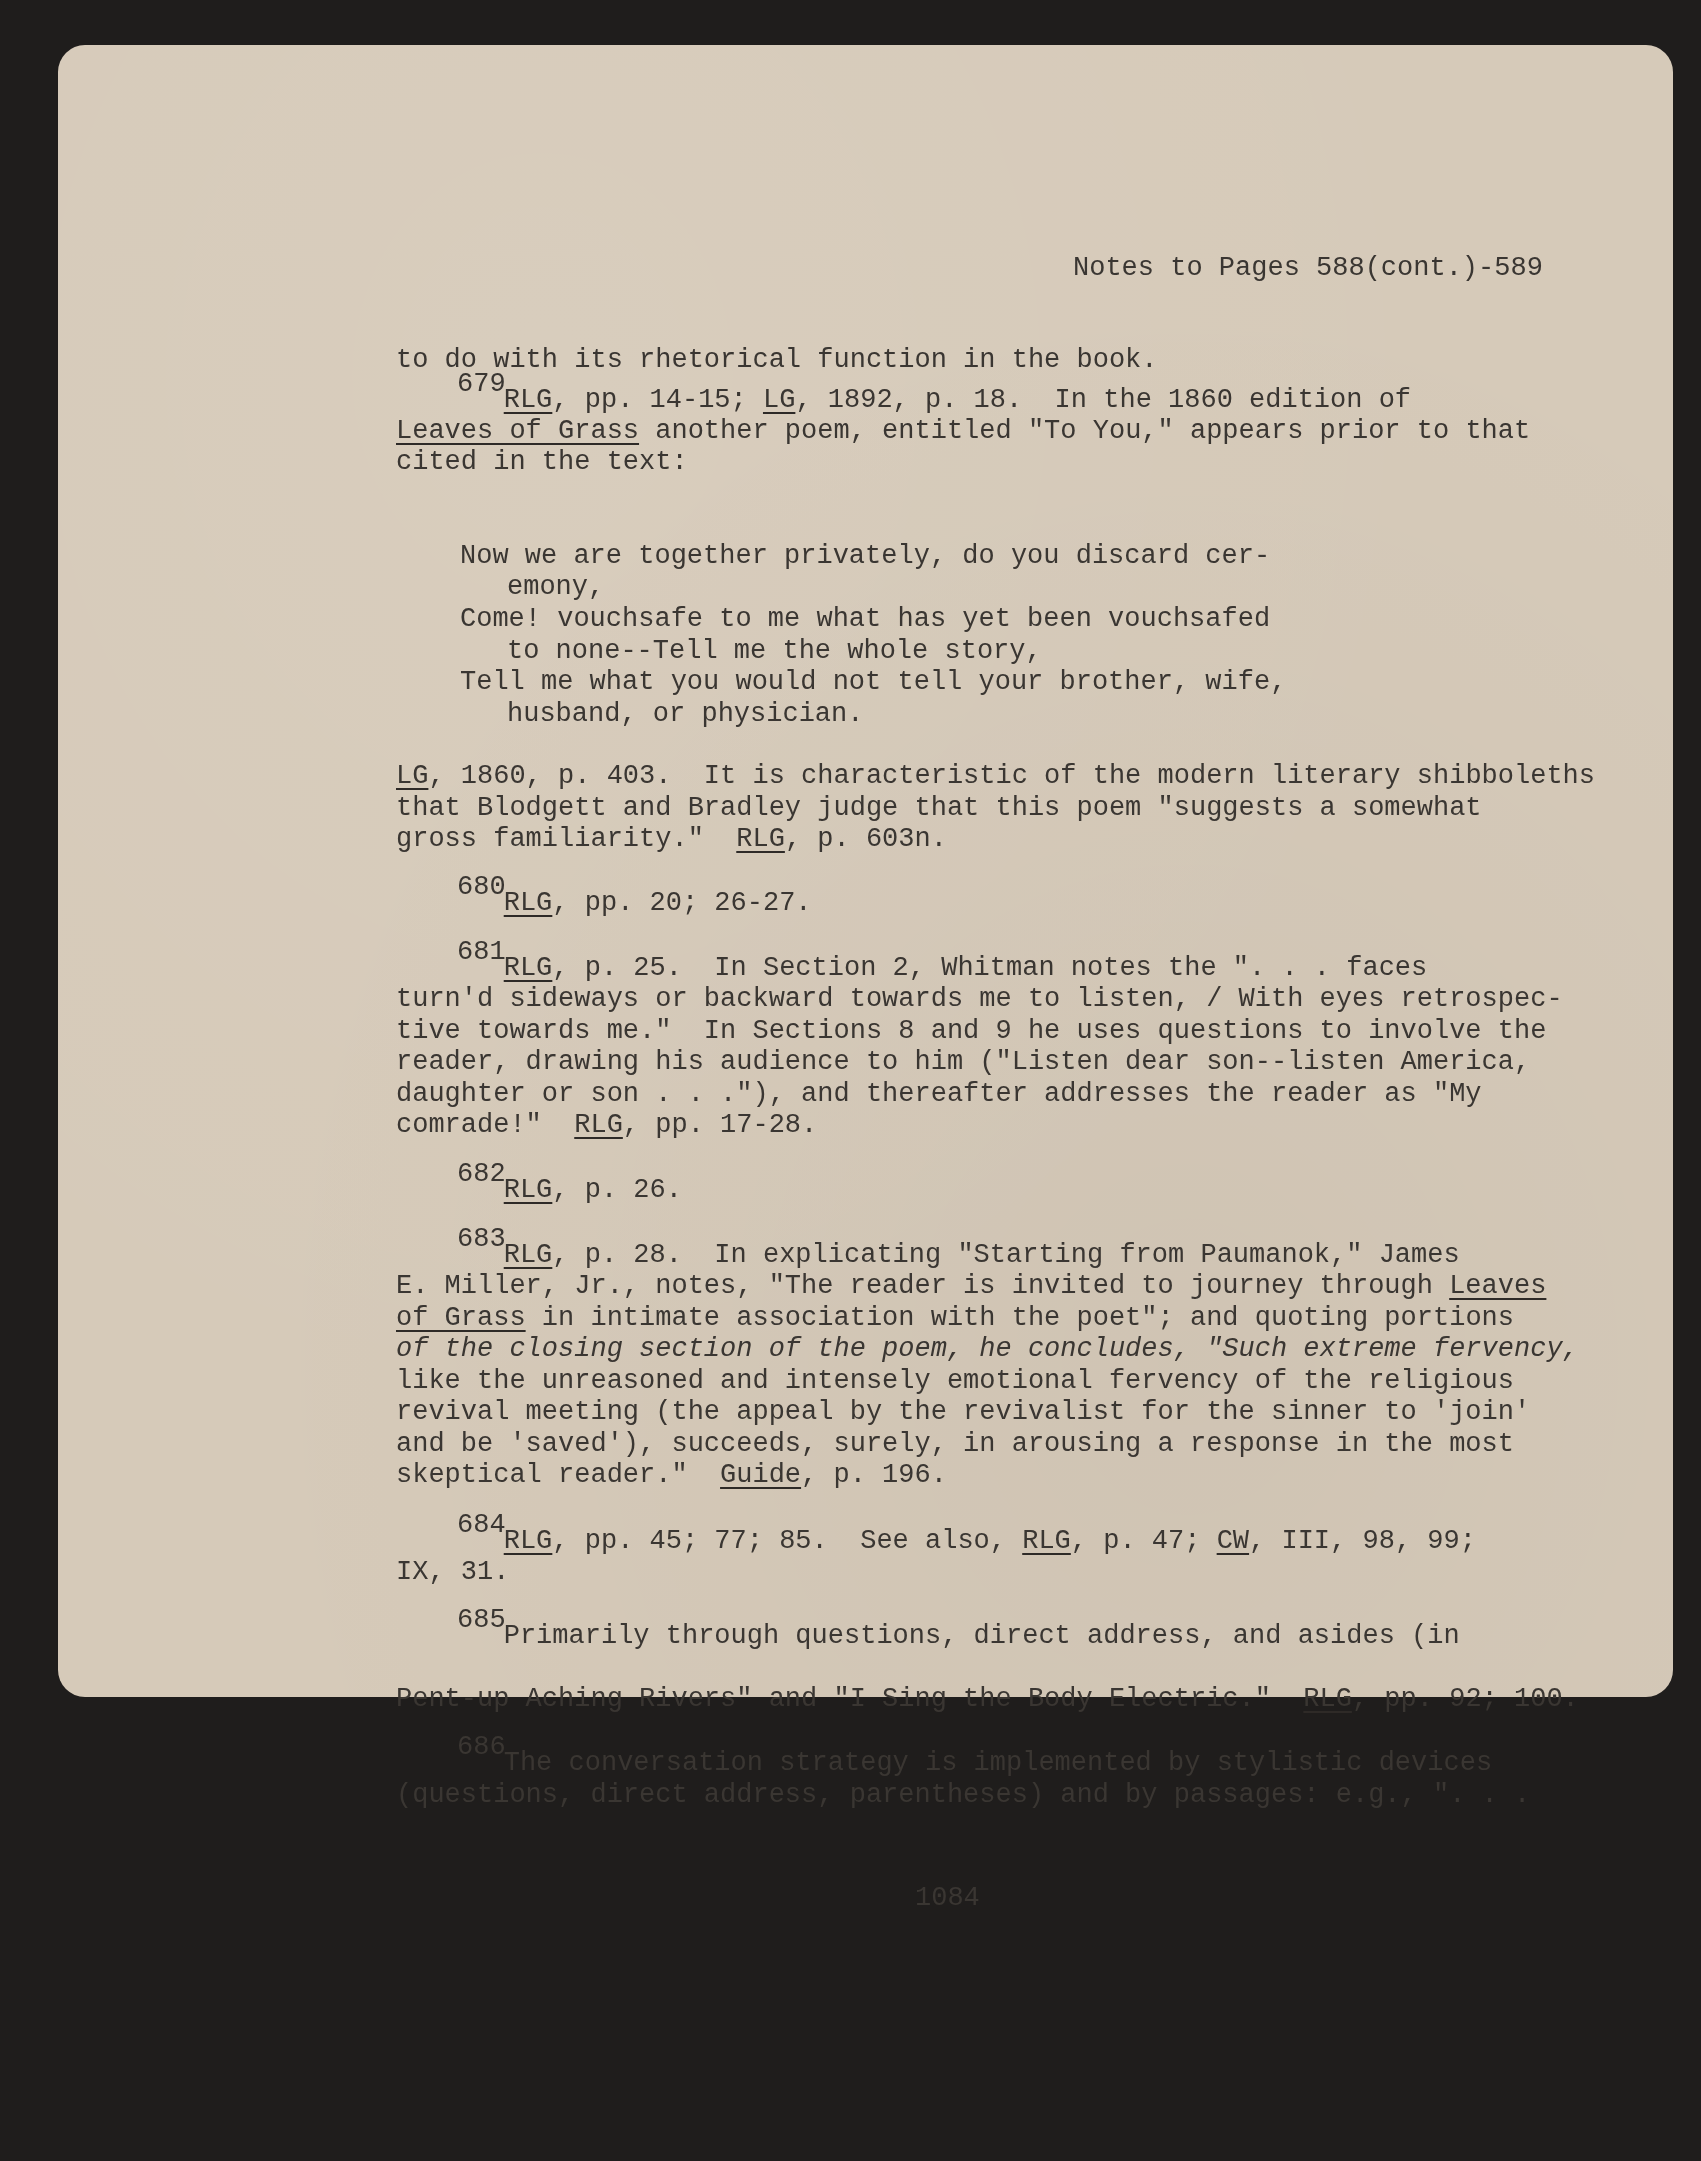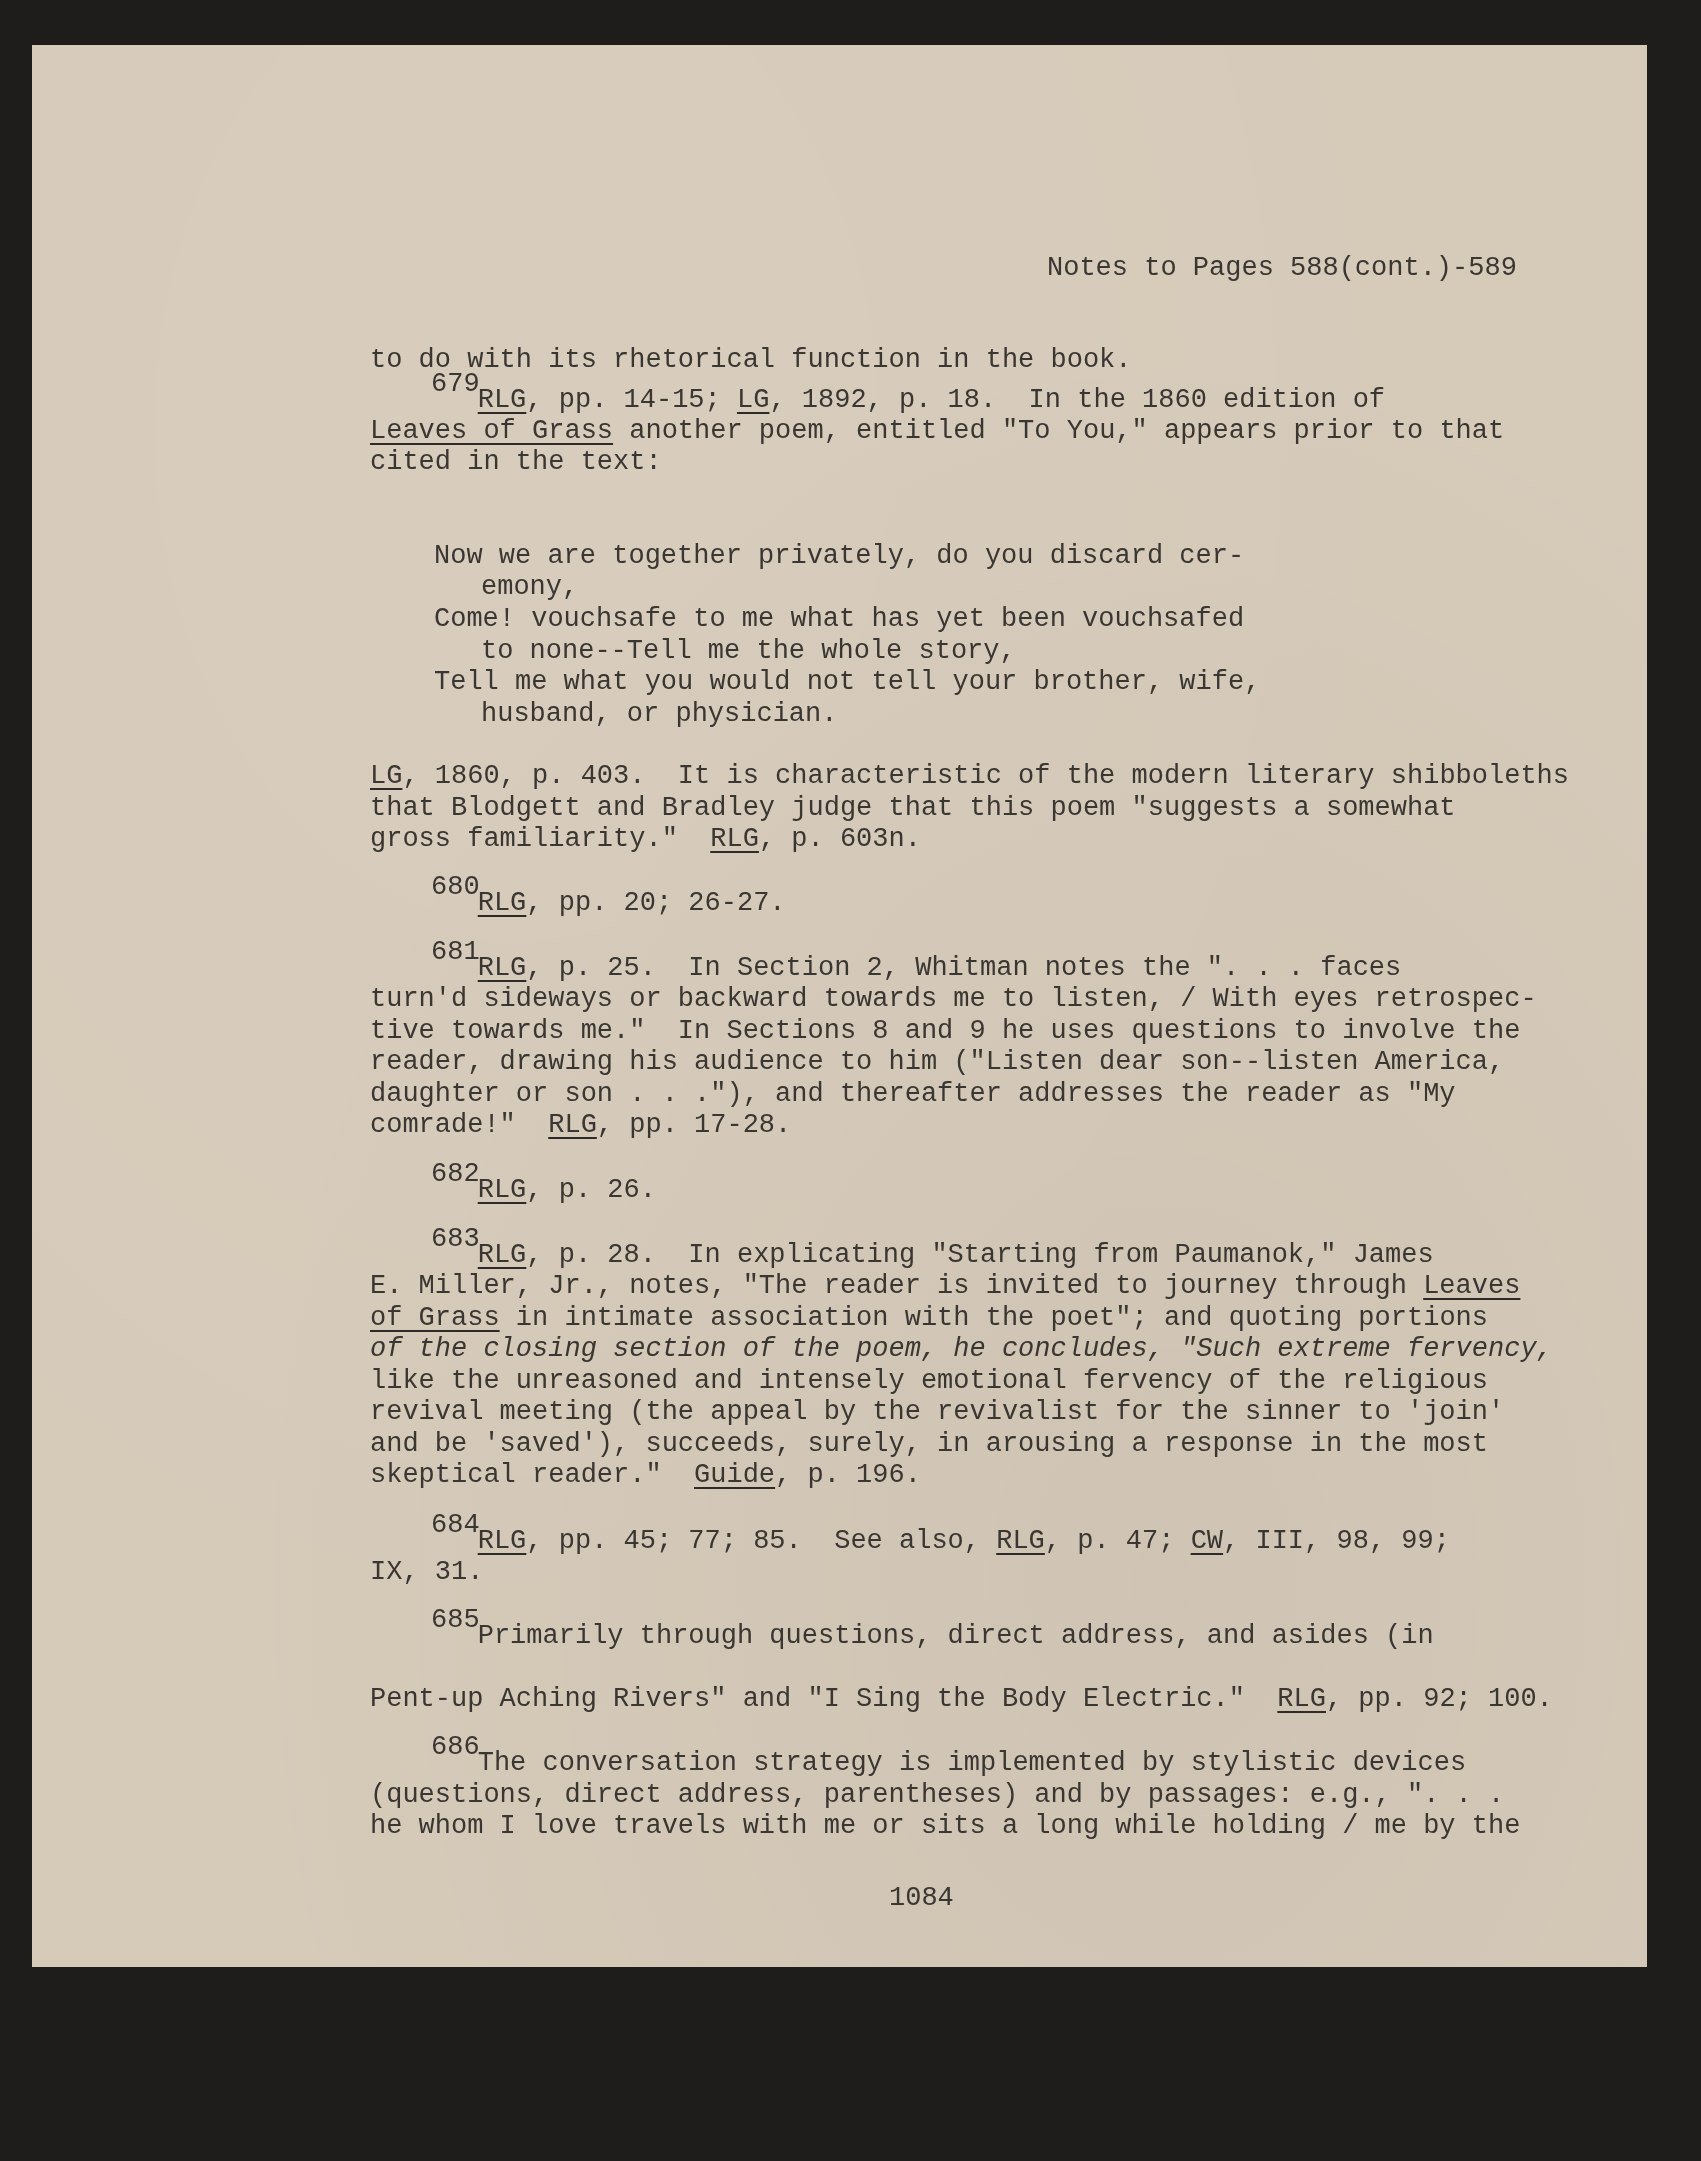--- a/index.html
+++ b/index.html
@@ -5,28 +5,29 @@
     html, body { margin: 0; padding: 0; }
     body {
       width: 1702px;
       height: 2161px;
       background: #1f1d1c;
       position: relative;
       overflow: hidden;
     }
     .page {
       position: absolute;
-      left: 32px;
+      left: 58px;
       top: 45px;
       width: 1615px;
-      height: 1922px;
+      height: 1652px;
       background: #d6cab9;
       background-image:
         radial-gradient(ellipse at 30% 20%, rgba(255,255,255,0.06), rgba(0,0,0,0) 60%),
         radial-gradient(ellipse at 70% 80%, rgba(0,0,0,0.03), rgba(0,0,0,0) 60%);
+      border-radius: 27px;
     }
     .line {
       position: absolute;
       left: 338px;
       font-family: "Liberation Mono", "DejaVu Sans Mono", monospace;
       font-size: 27px;
       line-height: 32px;
       color: #3a3632;
       white-space: pre;
       letter-spacing: 0px;
@@ -94,17 +95,16 @@
   <div class="line" style="top:1414px;"><span><span>skeptical reader."  </span><span class="u">Guide</span><span>, p. 196.</span></span></div>
 
   <div class="line indent1" style="top:1480px;"><span class="sup">684</span><span><span class="u">RLG</span><span>, pp. 45; 77; 85.  See also, </span><span class="u">RLG</span><span>, p. 47; </span><span class="u">CW</span><span>, III, 98, 99;</span></span></div>
   <div class="line" style="top:1511px;"><span><span>IX, 31.</span></span></div>
 
   <div class="line indent1" style="top:1575px;"><span class="sup">685</span><span><span>Primarily through questions, direct address, and asides (in</span></span></div>
   <div class="line" style="top:1638px;"><span><span>Pent-up Aching Rivers" and "I Sing the Body Electric."  </span><span class="u">RLG</span><span>, pp. 92; 100.</span></span></div>
 
   <div class="line indent1" style="top:1702px;"><span class="sup">686</span><span><span>The conversation strategy is implemented by stylistic devices</span></span></div>
   <div class="line" style="top:1734px;"><span><span>(questions, direct address, parentheses) and by passages: e.g., ". . .</span></span></div>
-  <div class="line" style="top:1765px;"><span><span>he whom I love travels with me or sits a long while holding / me by the</span></span></div>
 
   <div class="line pagenum" style="top:1837px;">1084</div>
 </div>
 
 
 </body></html>

